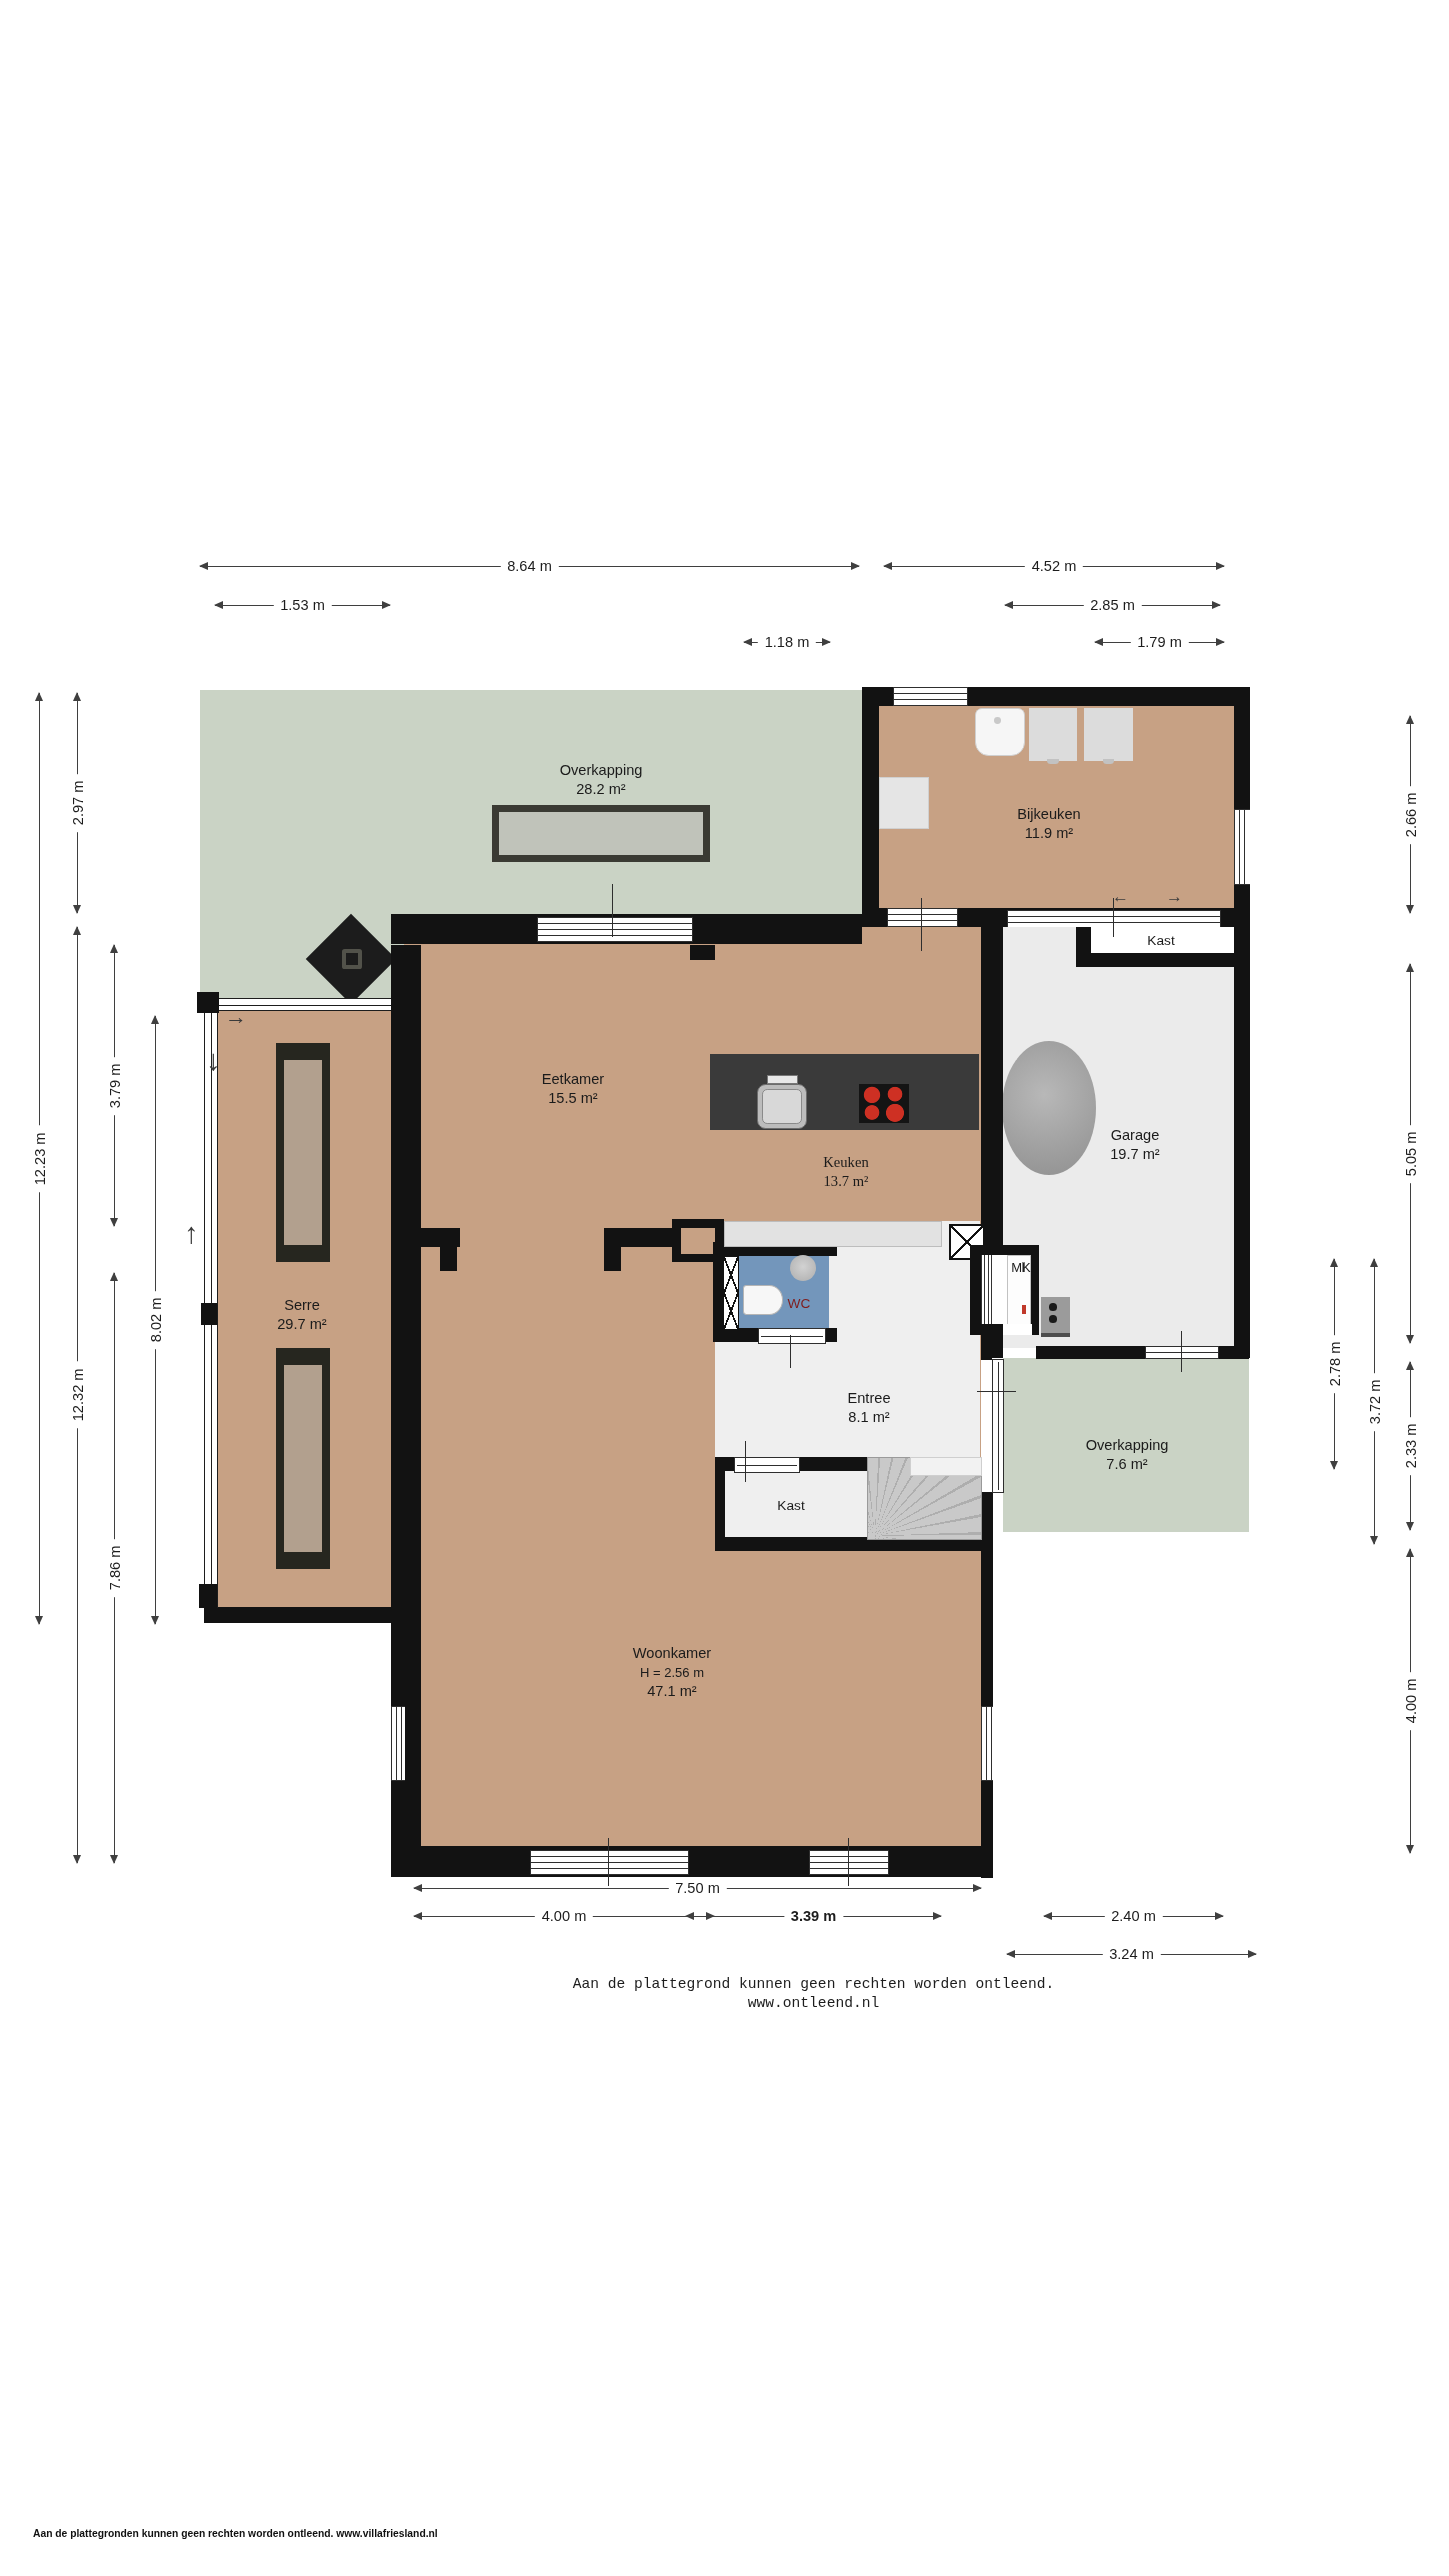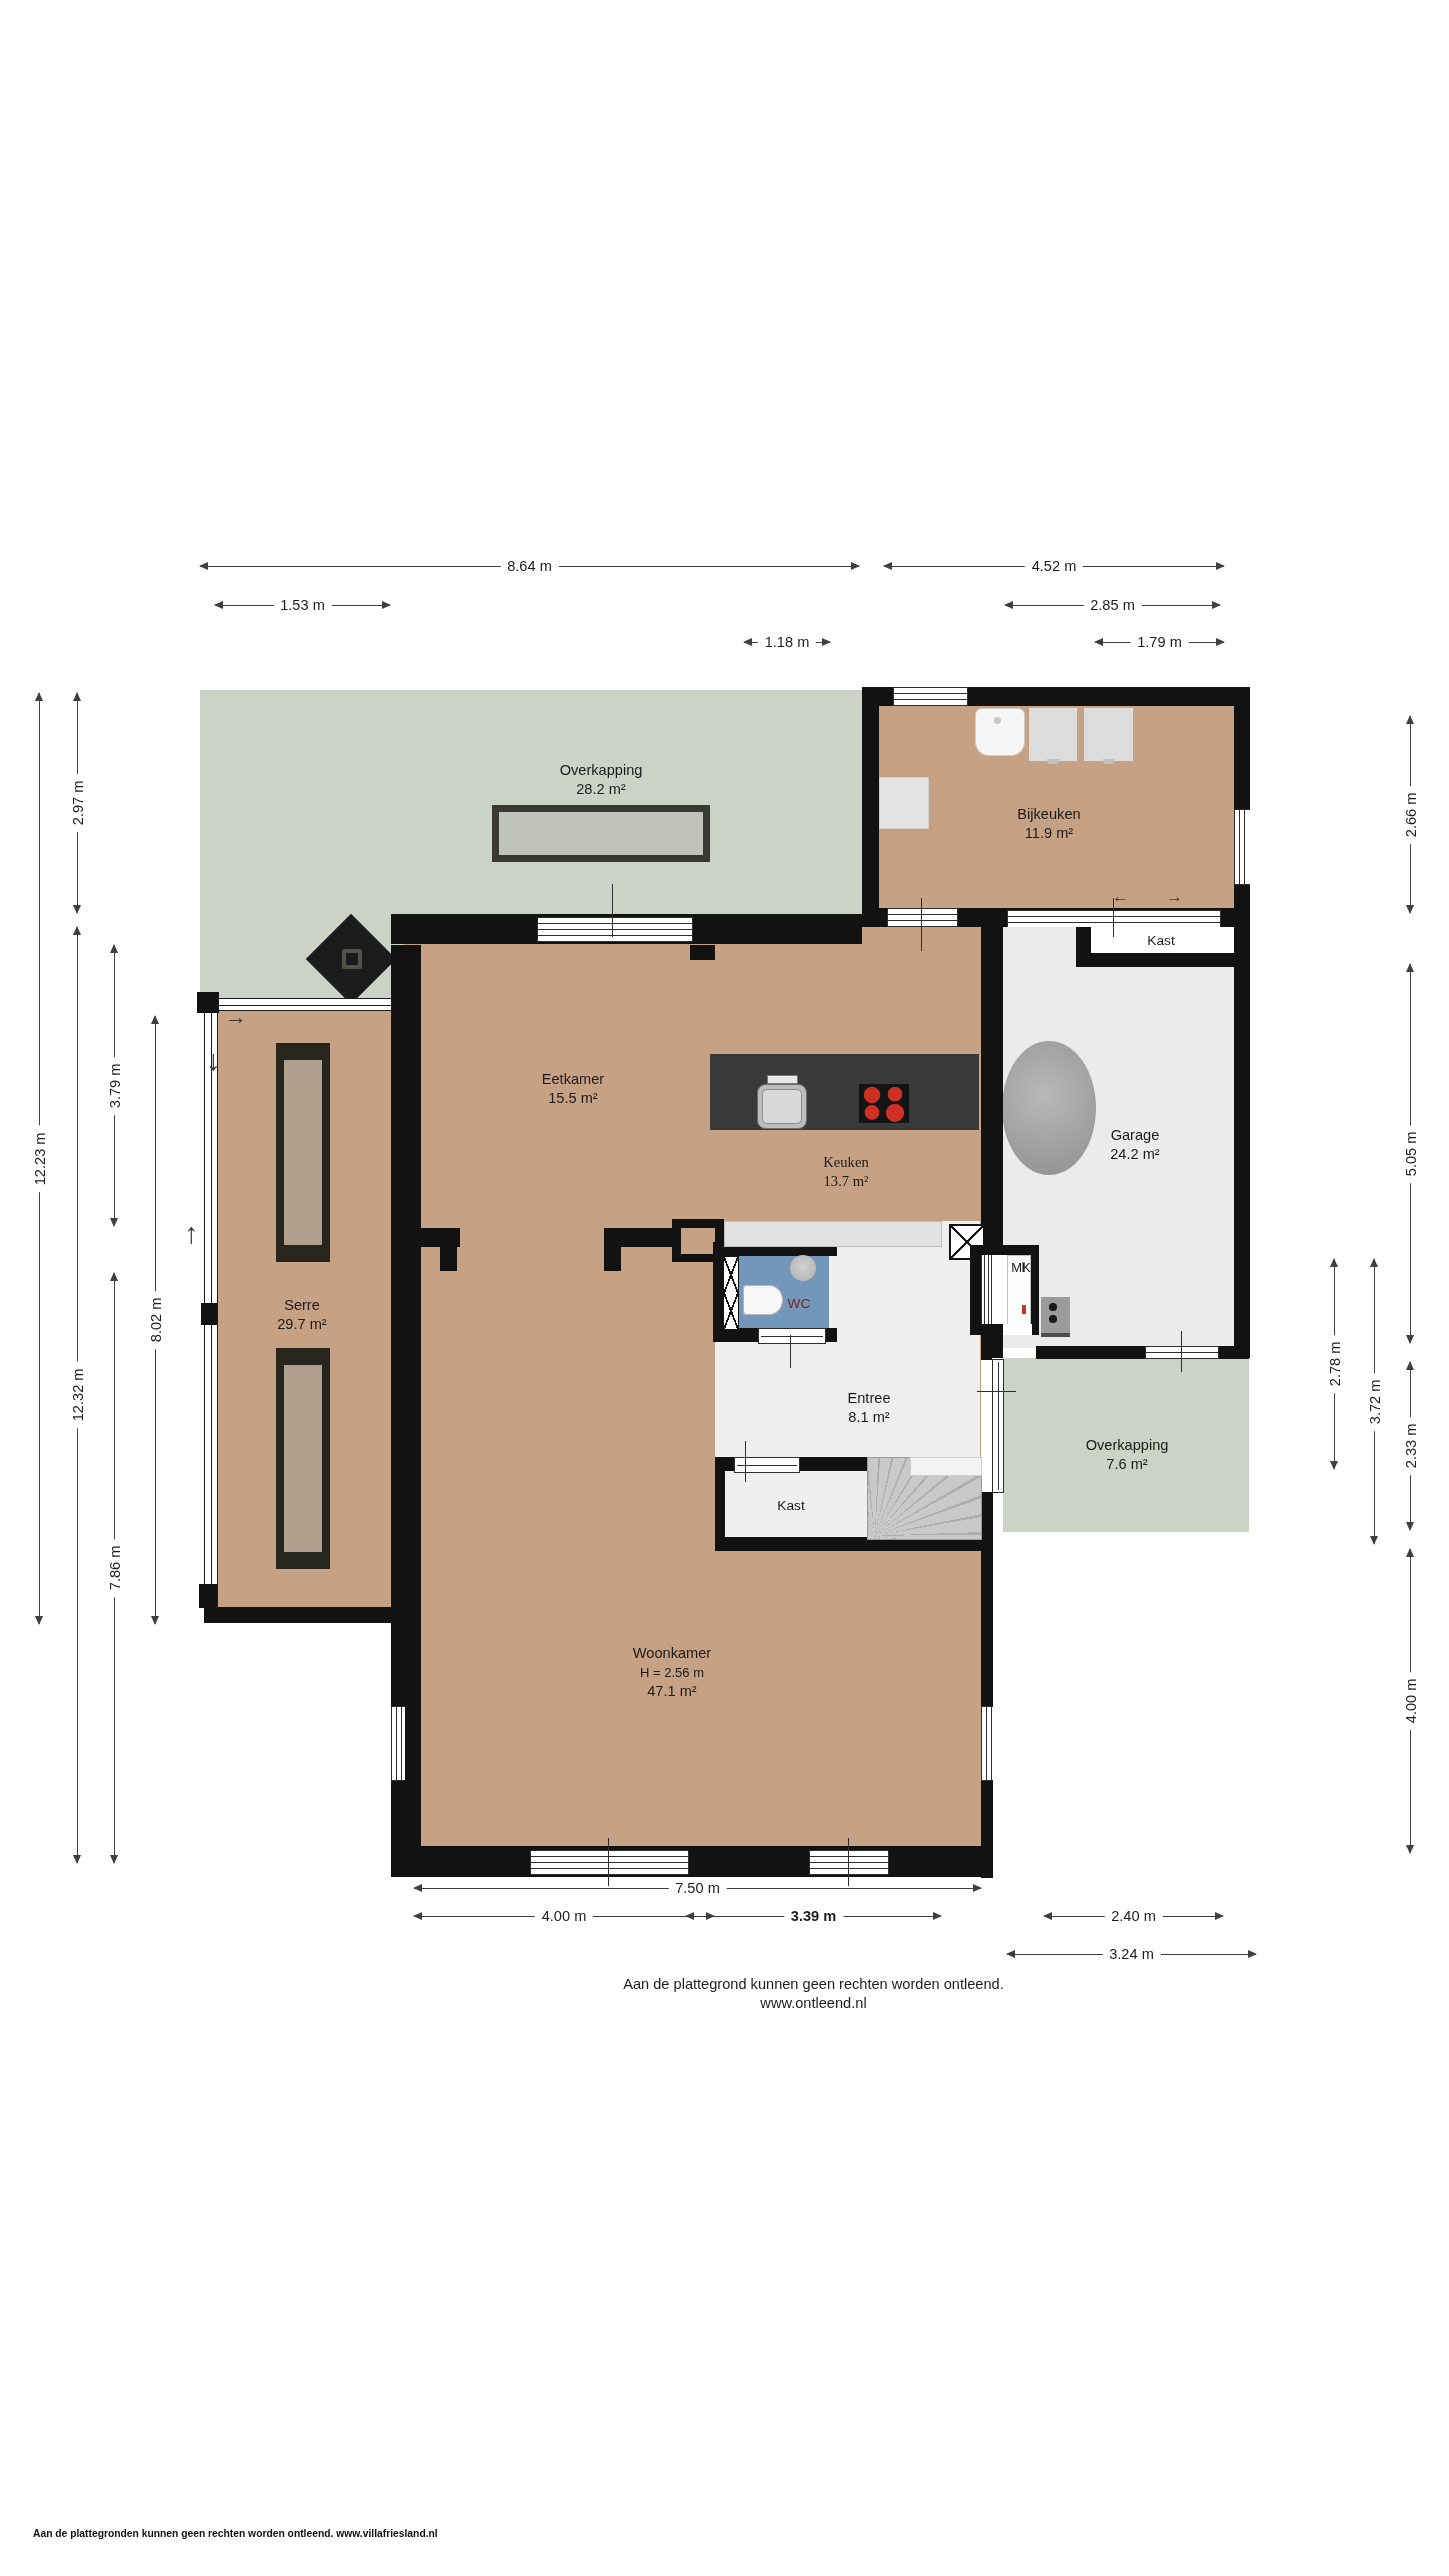--- a/index.html
+++ b/index.html
@@ -179,21 +179,21 @@
   </div>
   <div class="lbl" style="left:1049px;top:824px;">
     <span>Bijkeuken</span>
     <span>11.9 m²</span>
   </div>
   <div class="lbl" style="left:1161px;top:940px;font-size:13.7px;">
     <span>Kast</span>
   </div>
   <div class="lbl" style="left:1135px;top:1145px;">
     <span>Garage</span>
-    <span>24.2 m²</span>
+    <span>19.7 m²</span>
   </div>
   <div class="lbl" style="left:573px;top:1089px;">
     <span>Eetkamer</span>
     <span>15.5 m²</span>
   </div>
   <div class="lbl" style="left:846px;top:1172px;font-family:Liberation Serif, serif;">
     <span>Keuken</span>
     <span>13.7 m²</span>
   </div>
   <div class="lbl" style="left:302px;top:1315px;">
@@ -335,20 +335,20 @@
       <i class="a"></i>
       <i class="b"></i>
       <span>3.72 m</span>
     </div>
   <div class="dimv" style="left:1334px;top:1259px;height:210px;">
       <i class="a"></i>
       <i class="b"></i>
       <span>2.78 m</span>
     </div>
 
-  <div class="abs" style="left:513px;top:1975px;width:601px;text-align:center;font-size:14.6px;line-height:19px;">
+  <div class="abs" style="left:513px;top:1975px;width:601px;text-align:center;font-size:14.6px;line-height:19px;font-family:Liberation Mono, monospace;">
     <span style="display:block;">Aan de plattegrond kunnen geen rechten worden ontleend.</span>
     <span style="display:block;">www.ontleend.nl</span>
   </div>
   <div class="footer-left" style="left:33px;top:2528px;">Aan de plattegronden kunnen geen rechten worden ontleend. www.villafriesland.nl</div>
 
 </div>
 
 
 </body></html>

